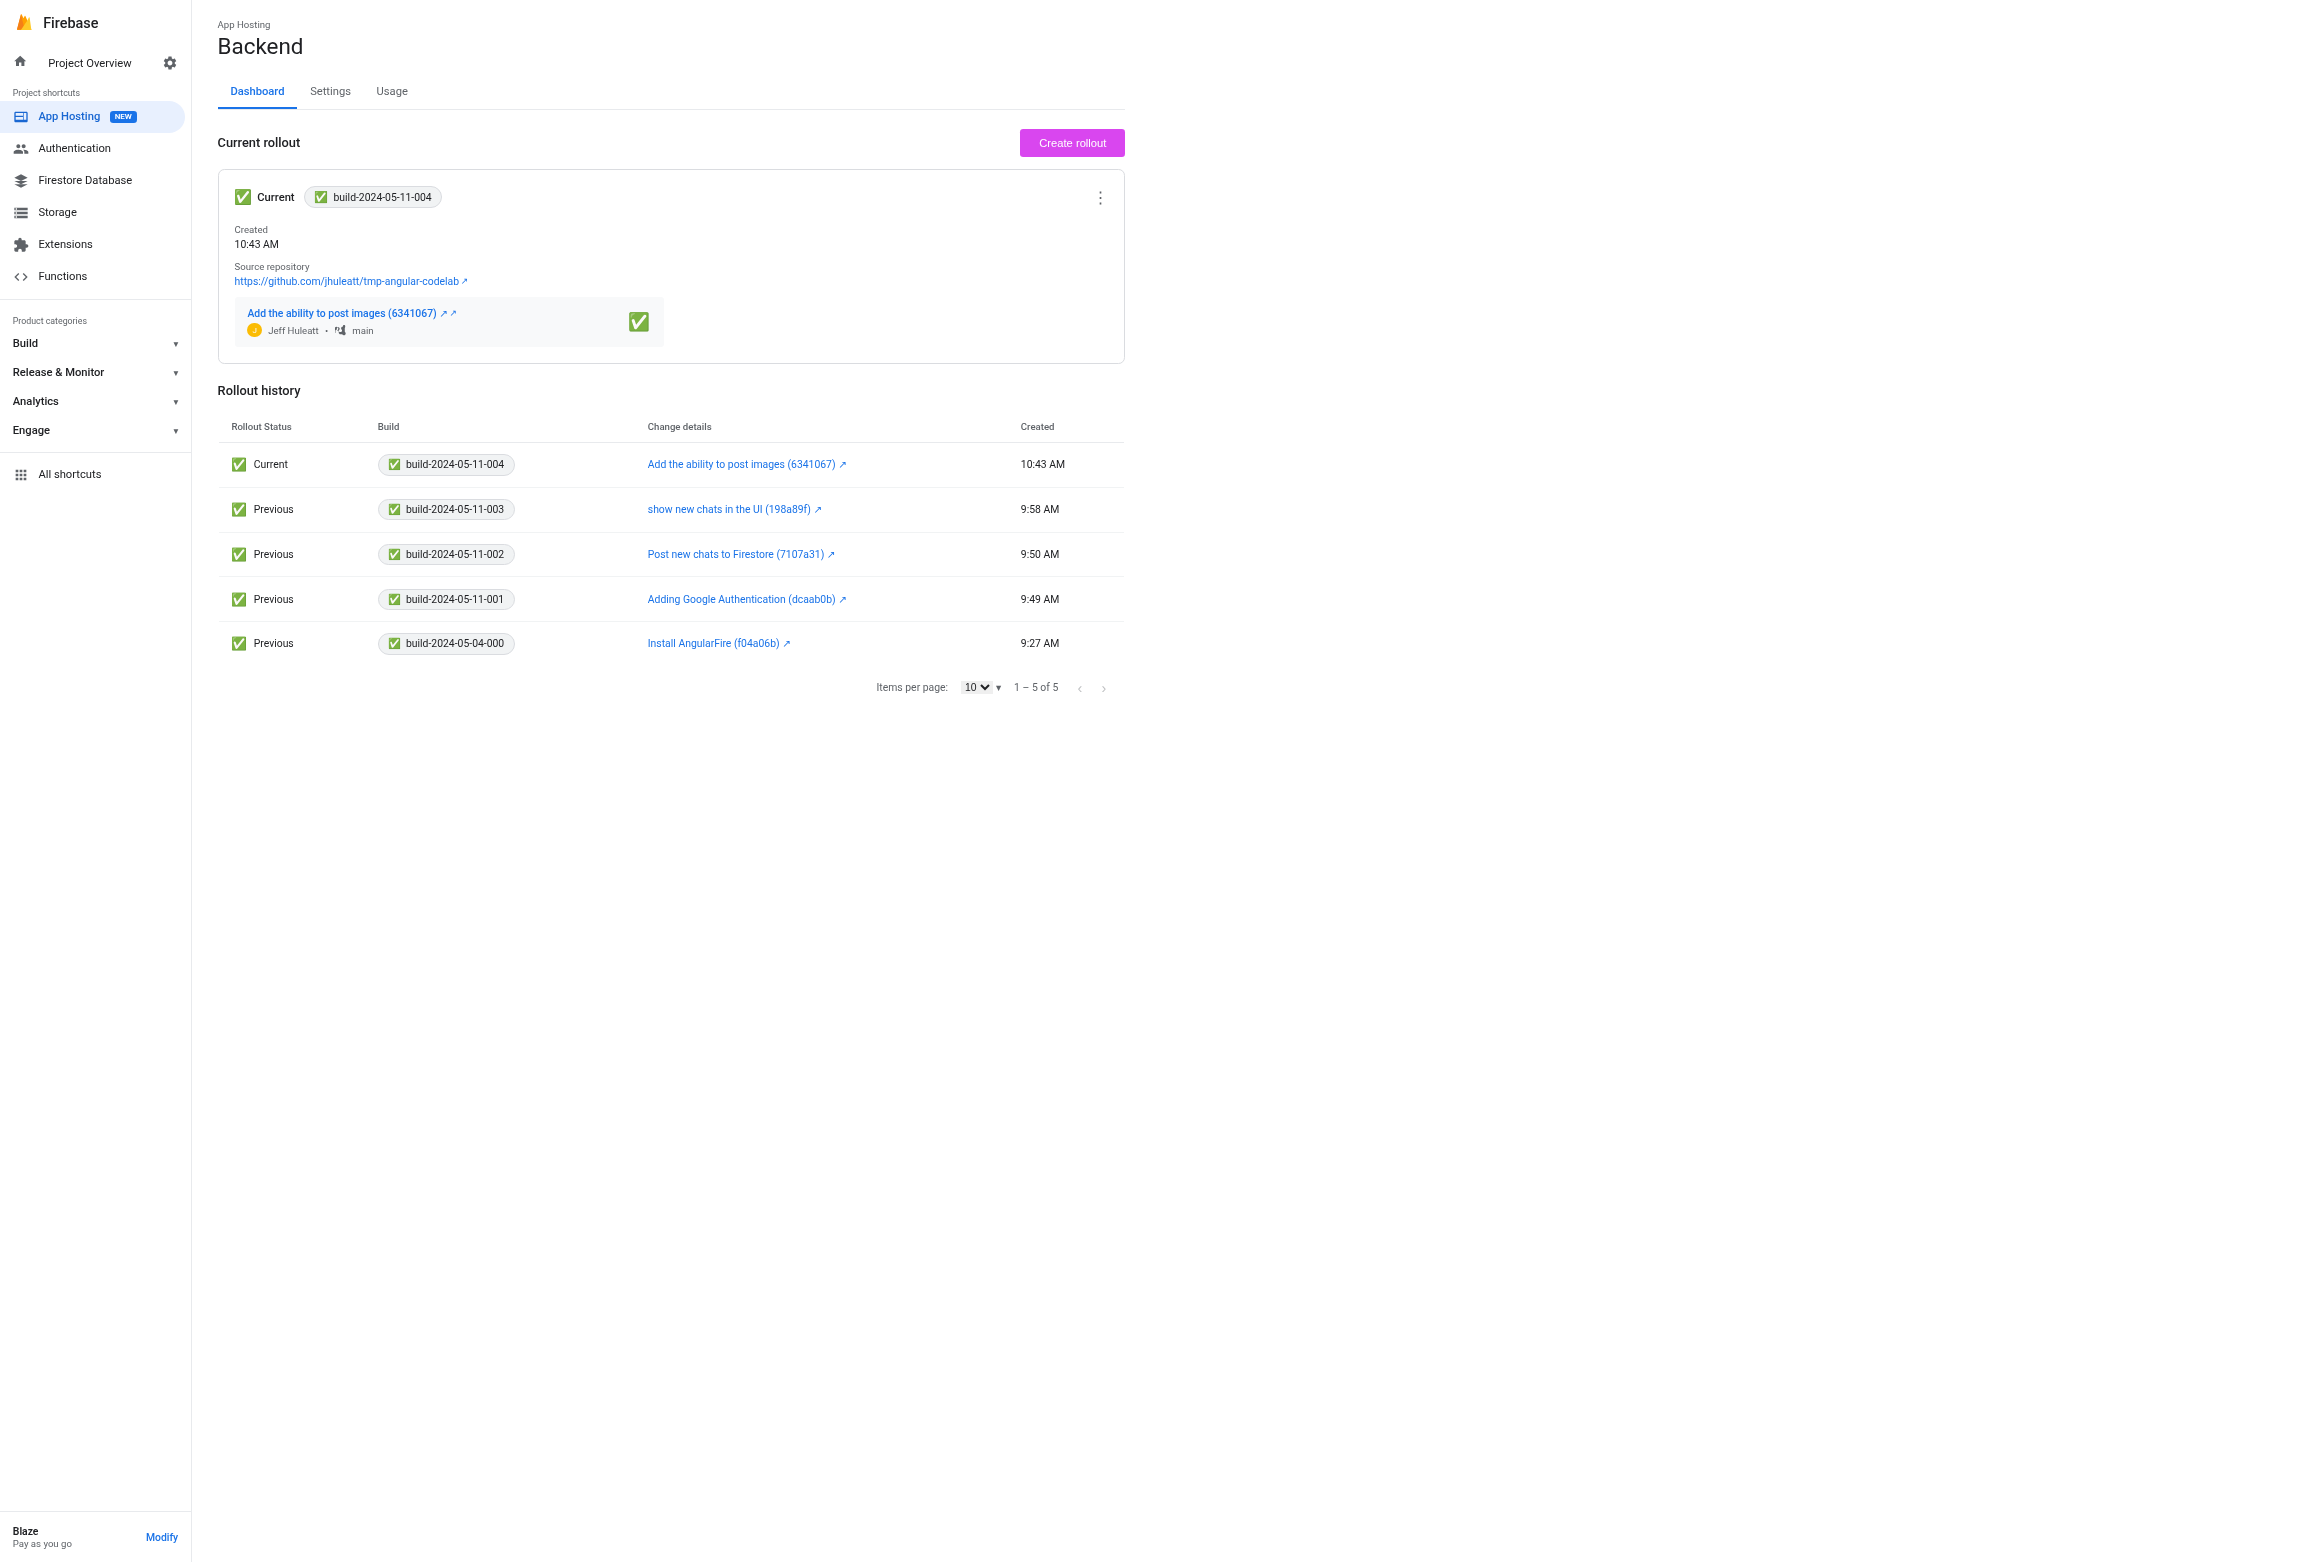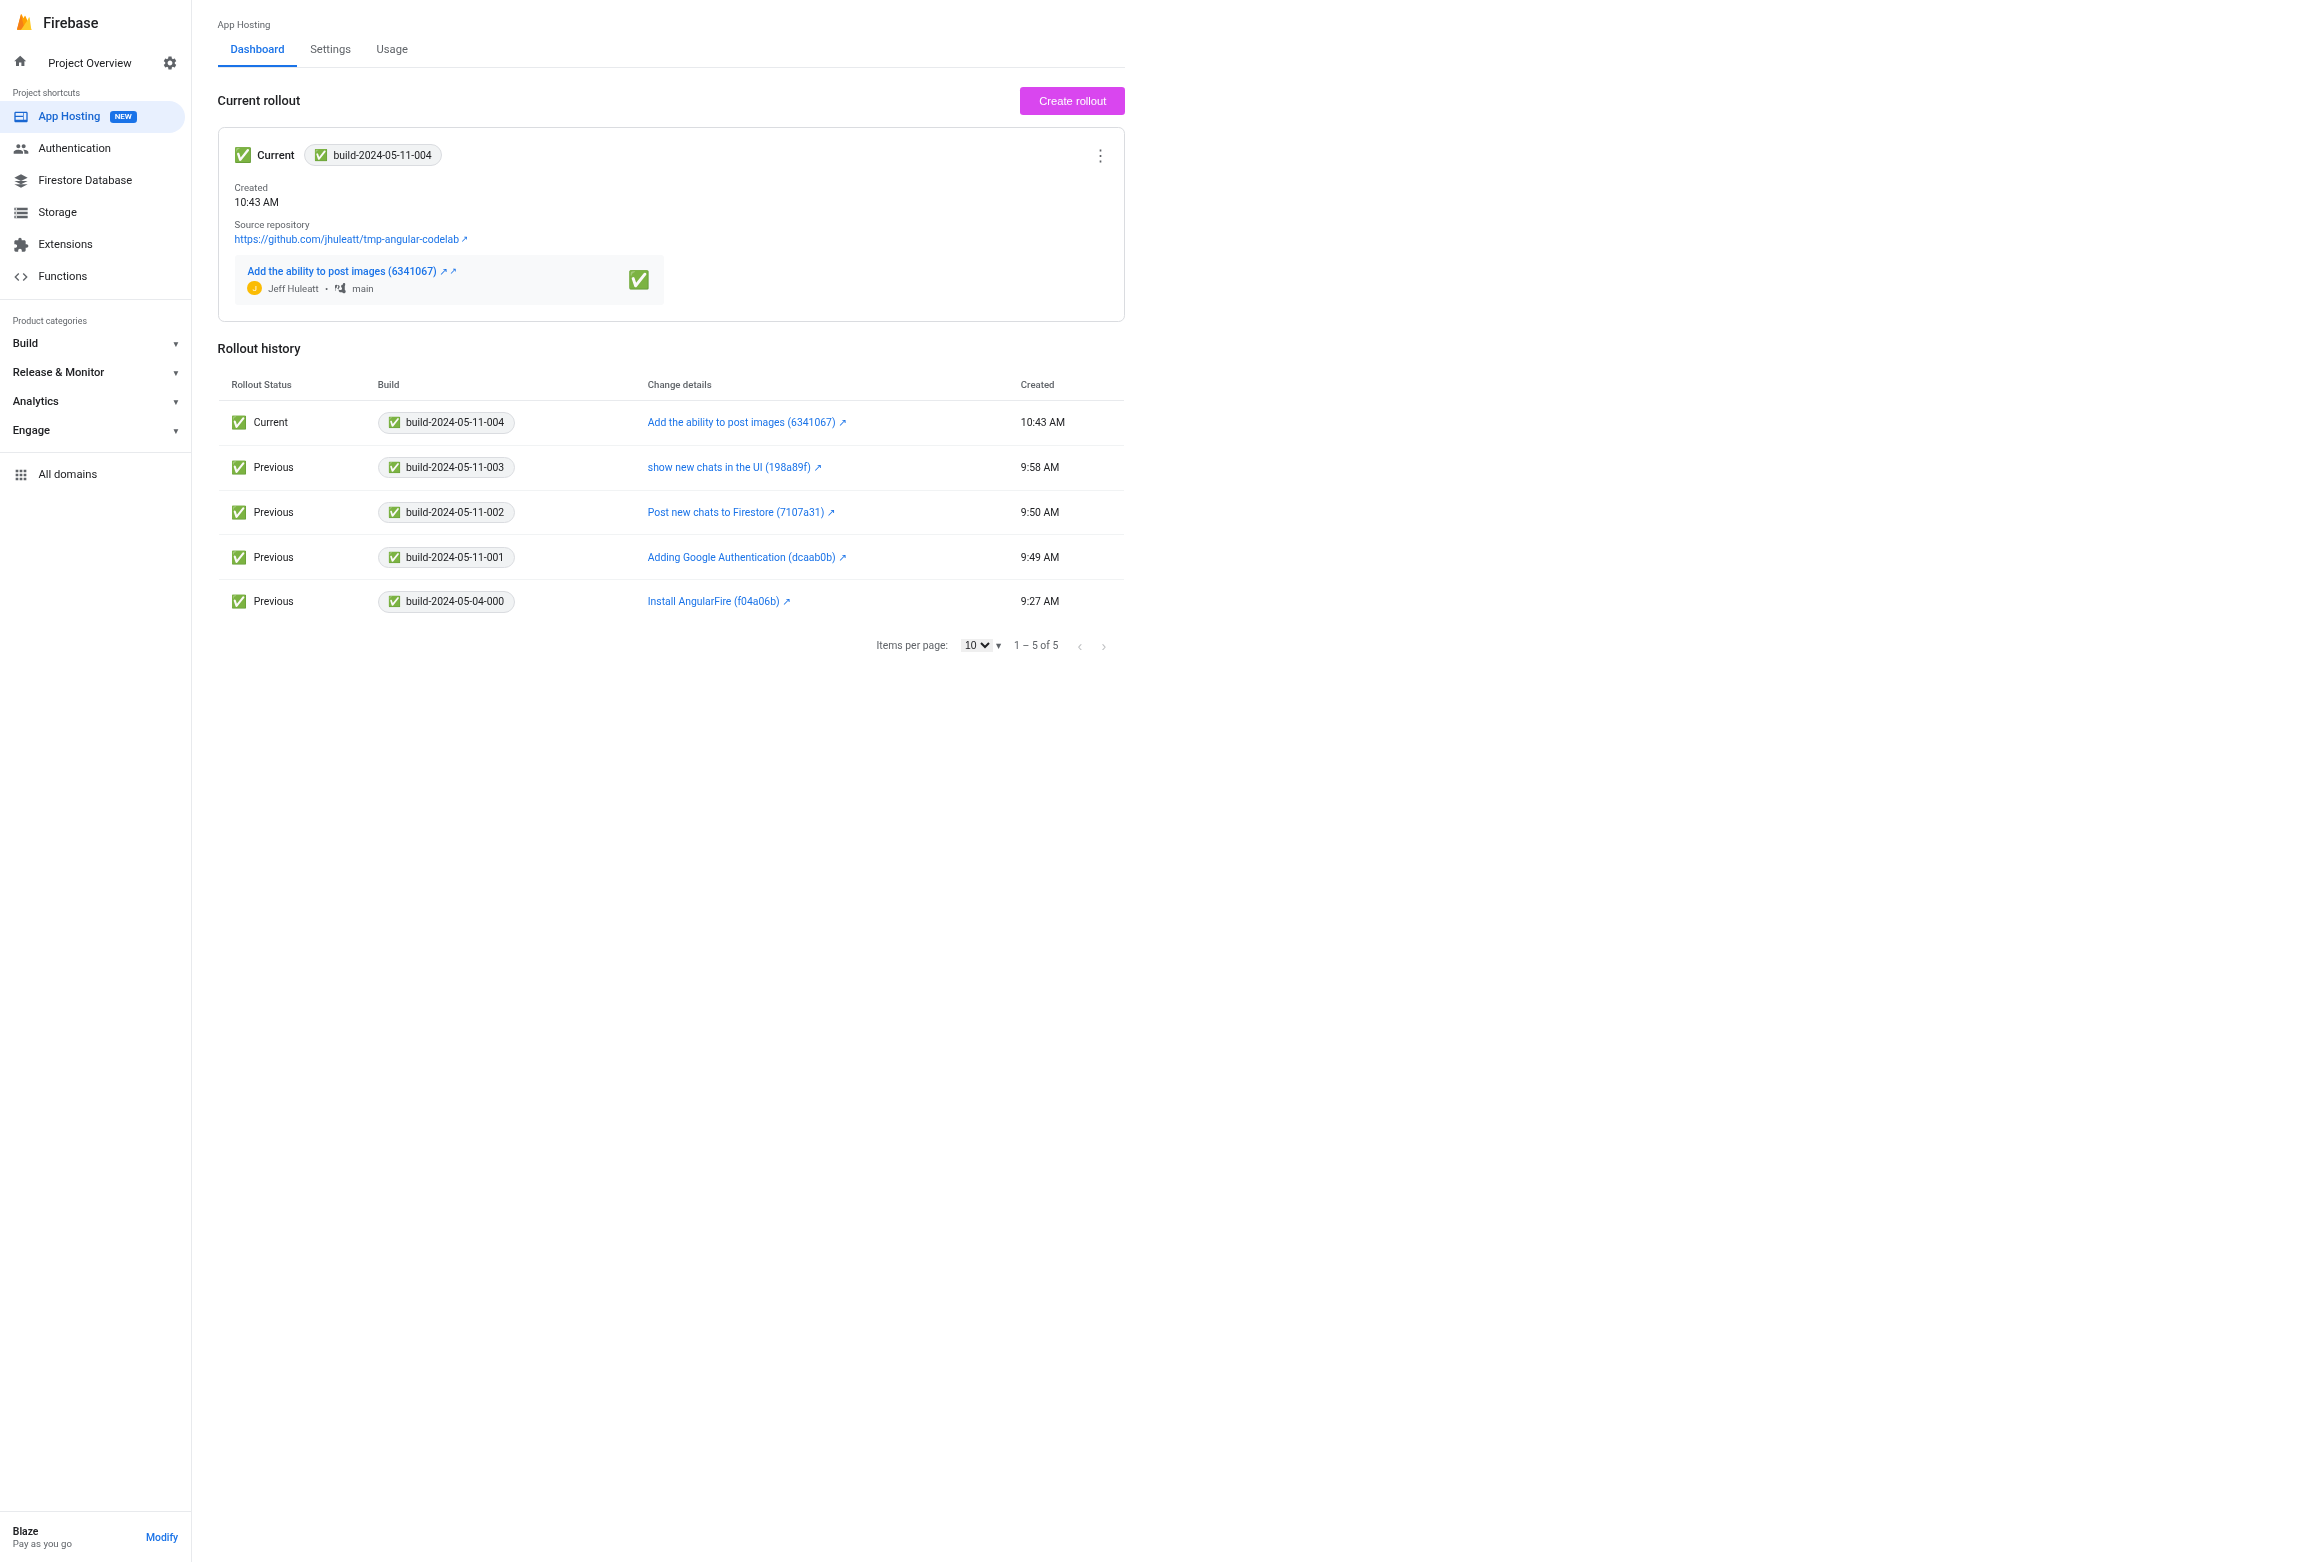--- a/index.html
+++ b/index.html
@@ -197,35 +197,36 @@
   </div>
 
   <div class="sidebar-divider"></div>
 
   <div class="sidebar-item">
     <span class="sidebar-item-icon">
       <svg width="16" height="16" viewBox="0 0 24 24" fill="#5f6368">
           <path d="M4 8h4V4H4v4zm6 12h4v-4h-4v4zm-6 0h4v-4H4v4zm0-6h4v-4H4v4zm6 0h4v-4h-4v4zm6-10v4h4V4h-4zm-6 4h4V4h-4v4zm6 6h4v-4h-4v4zm0 6h4v-4h-4v4z"></path>
         </svg>
     </span>
-    <span>All domains</span>
+    <span>All shortcuts</span>
   </div>
 
   <div class="sidebar-footer">
     <div class="sidebar-footer-plan">
       <div class="plan-name">Blaze</div>
       <div class="plan-sub">Pay as you go</div>
     </div>
     <span class="modify-btn">Modify</span>
   </div>
 </nav>
 
 <main class="main">
   <div class="main-content">
     <div class="page-subtitle">App Hosting</div>
+    <h1 class="page-title">Backend</h1>
 
     <div class="tabs">
       <div class="tab active">Dashboard</div>
       <div class="tab">Settings</div>
       <div class="tab">Usage</div>
     </div>
 
     <div class="section-header">
       <span class="section-title">Current rollout</span>
       <button class="create-rollout-btn">Create rollout</button>

